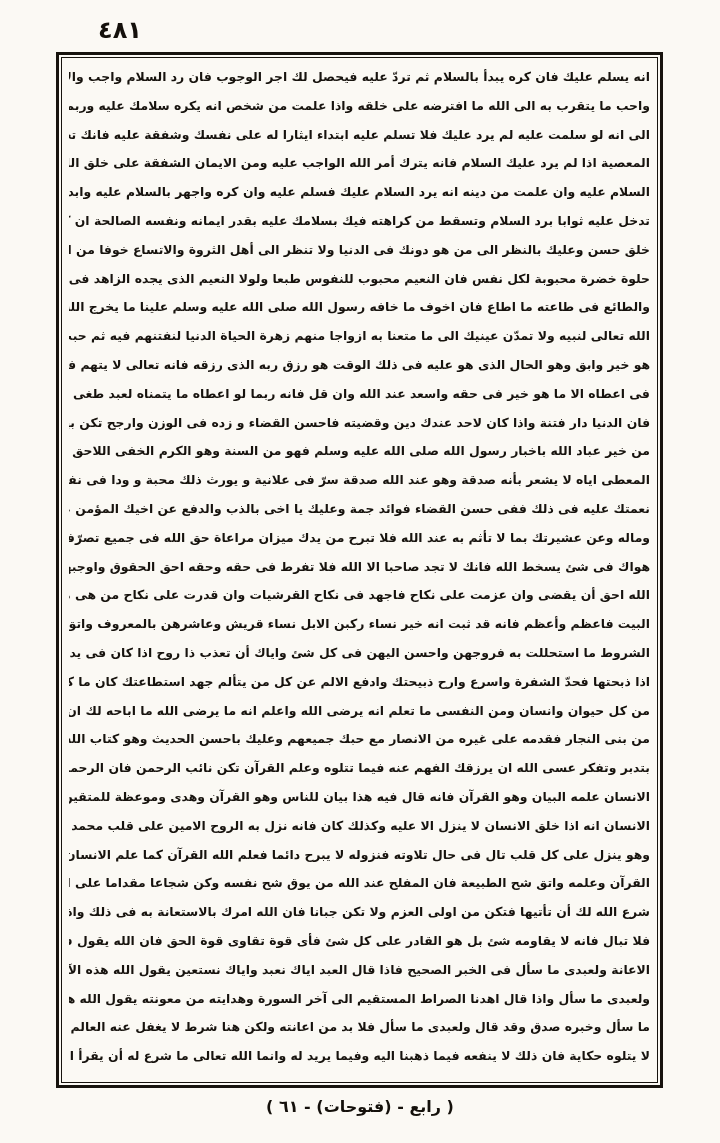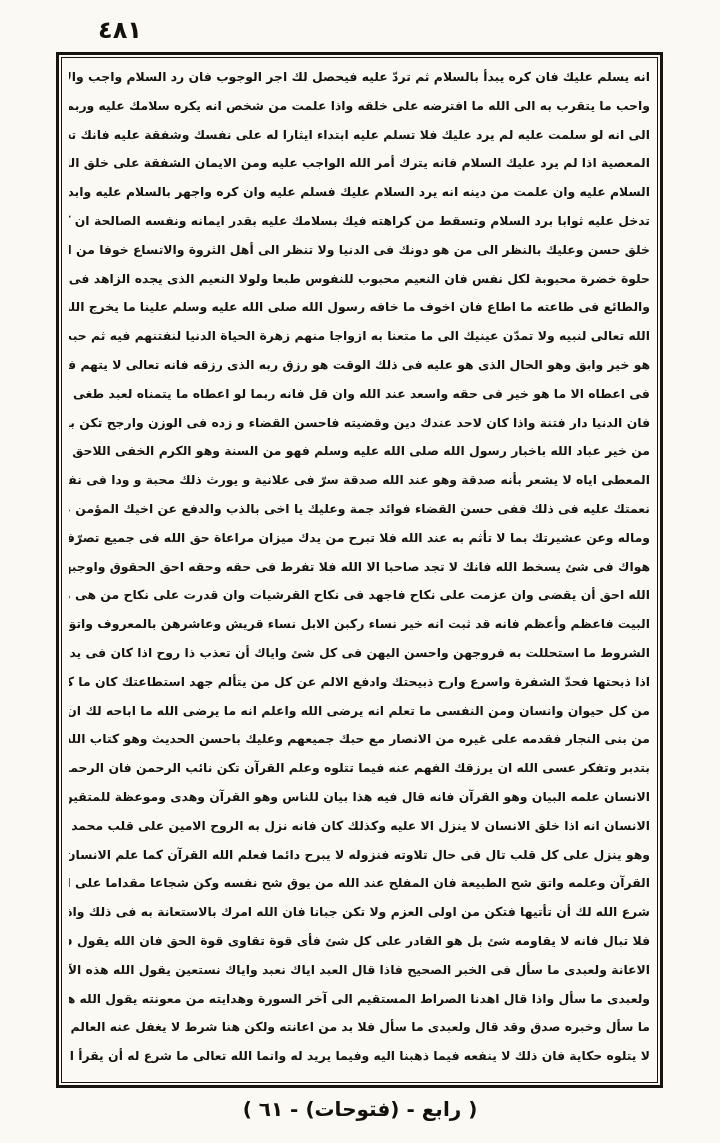--- a/index.html
+++ b/index.html
@@ -52,21 +52,21 @@
     overflow: hidden;
     text-align: justify;
     text-align-last: justify;
   }
   .footer {
     position: absolute;
     top: 1097px; left: 0;
     width: 720px;
     text-align: center;
     direction: rtl;
-    font-size: 20px;
+    font-size: 16px;
     font-weight: bold;
     color: #14100b;
   }
 </style>
 </head>
 <body>
 
 <div class="page">
 
   <div class="page-number">٤٨١</div>

